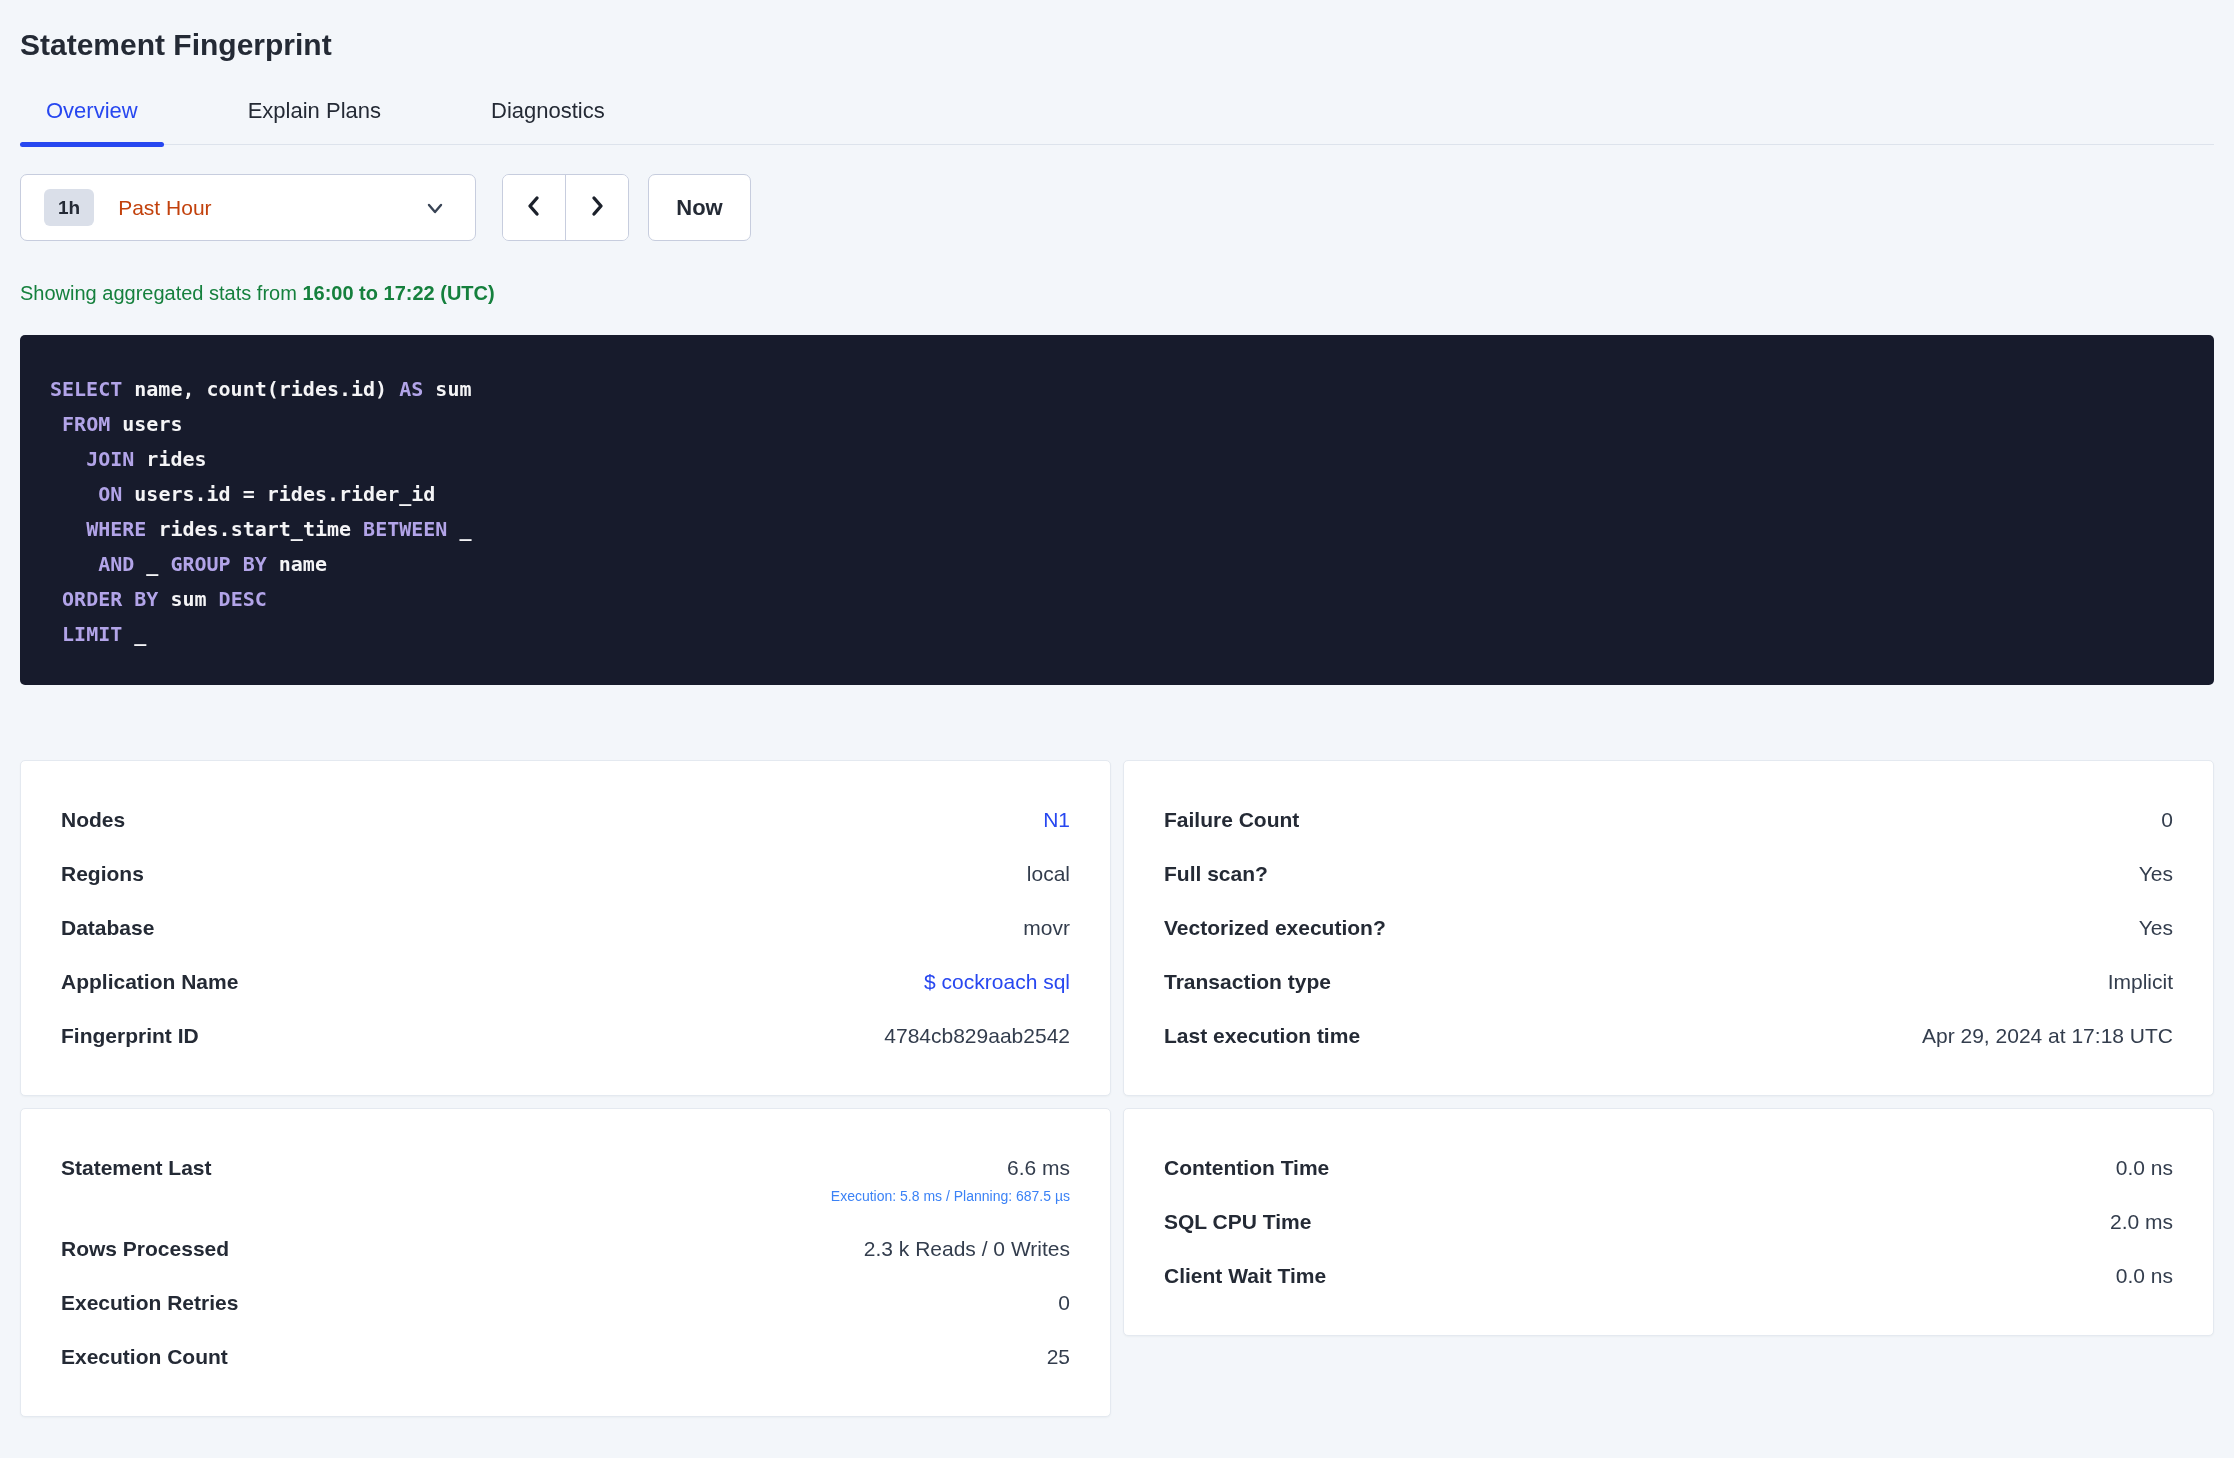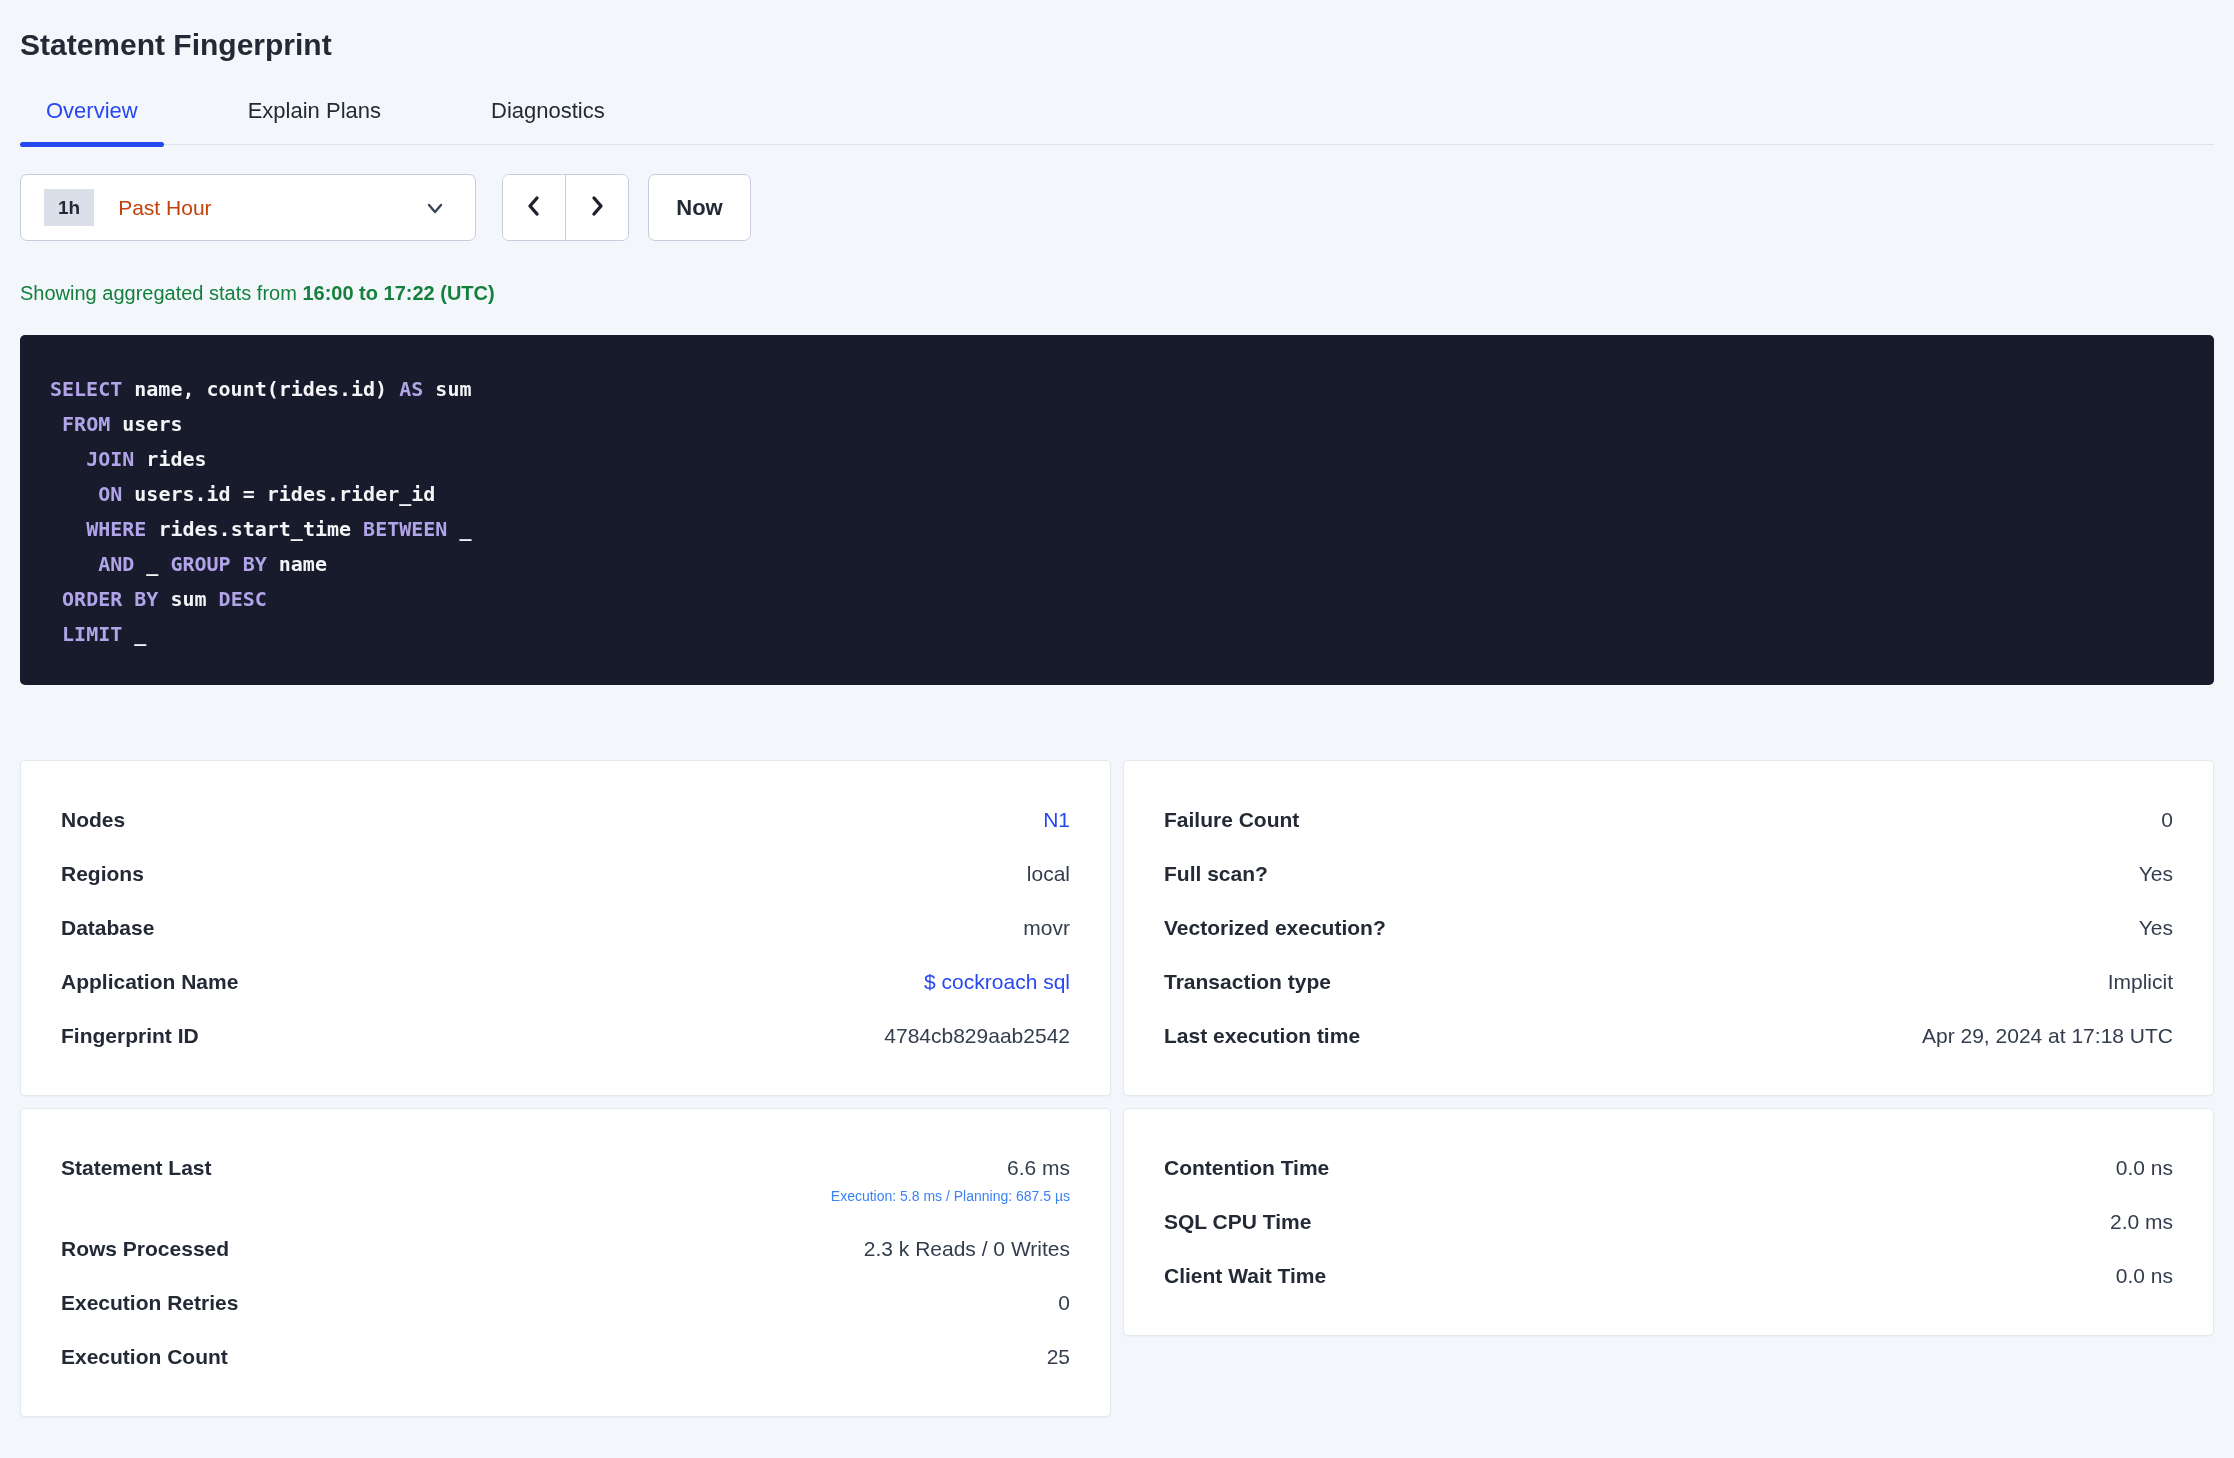--- a/index.html
+++ b/index.html
@@ -53,21 +53,21 @@
     background: #ffffff;
     border: 1px solid #c7cdde;
     border-radius: 7px;
     display: flex;
     align-items: center;
     padding: 0 30px 0 23px;
     cursor: pointer;
   }
   .range-badge {
     background: #dadfe9;
-    border-radius: 0;
+    border-radius: 6px;
     font-size: 19px;
     font-weight: bold;
     color: #242a35;
     padding: 9px 14px;
     line-height: 19px;
   }
   .range-label { font-size: 21px; margin-left: 24px; color: #c2410c; }
   .range-caret { margin-left: auto; display: flex; align-items: center; }
 
   .seg {

